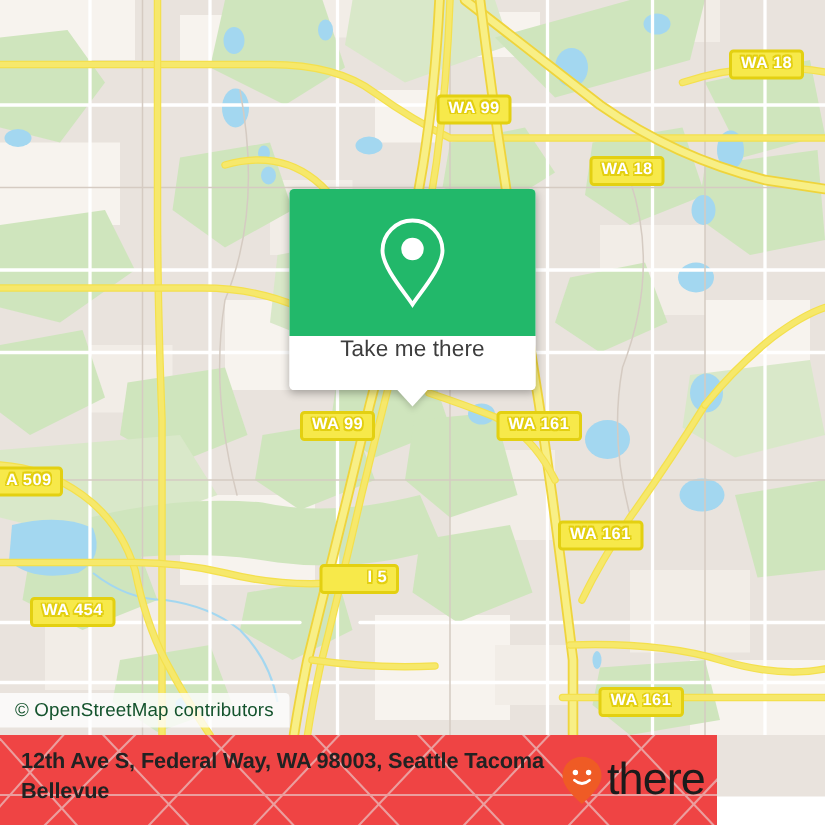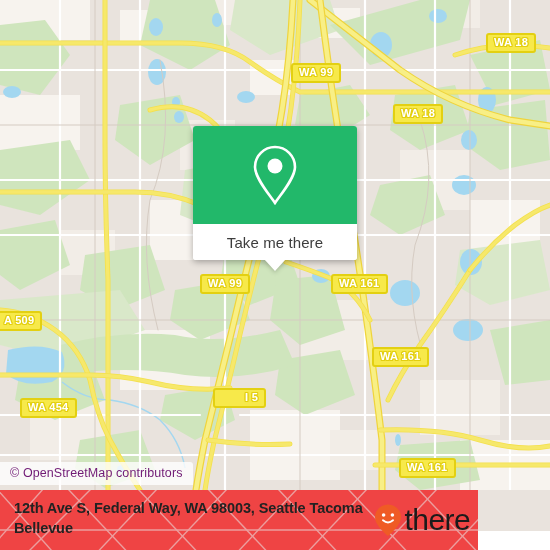--- a/index.html
+++ b/index.html
@@ -49,21 +49,21 @@
   .popup-head{
     height:98px;
     background:#22b86a;
     border-radius:3px 3px 0 0;
     display:flex;align-items:center;justify-content:center;
   }
   .popup-body{
     height:36px;
     background:#ffffff;
     border-radius:0 0 3px 3px;
-    display:flex;align-items:center;justify-content:center;
+    display:flex;align-items:flex-start;justify-content:center;
     position:relative;
     z-index:2;
   }
   .popup-label{
     font-size:15px;
     color:#3d3d3d;
     letter-spacing:.1px;
   }
   .popup-tail{
     position:absolute;
@@ -77,21 +77,21 @@
     z-index:1;
   }
 
   
   .attribution{
     position:absolute;
     left:0;top:462px;
     padding:4px 10px 5px 10px;
     background:rgba(255,255,255,.78);
     font-size:12.5px;
-    color:#701a75;
+    color:#14532d;
     letter-spacing:.1px;
     border-radius:0 3px 0 0;
   }
 
   
   .footer{
     position:absolute;
     left:0;top:490px;
     width:478px;height:60px;
     background:#ef4444;
@@ -304,21 +304,21 @@
     </svg>
 
     <div id="shields">
         <div class="shield" style="left: 486px; top: 33px;">WA 18</div>
         <div class="shield" style="left: 291px; top: 63px;">WA 99</div>
         <div class="shield" style="left: 393px; top: 104px;">WA 18</div>
         <div class="shield" style="left: 200px; top: 274px;">WA 99</div>
         <div class="shield" style="left: 331px; top: 274px;">WA 161</div>
         <div class="shield" style="left: -4px; top: 311px;">A 509</div>
         <div class="shield" style="left: 372px; top: 347px;">WA 161</div>
-        <div class="shield" style="left: 213px; top: 388px; padding-left: 30px;">I 5</div>
+        <div class="shield" style="left: 213px; top: 376px; padding-left: 30px;">I 5</div>
         <div class="shield" style="left: 20px; top: 398px;">WA 454</div>
         <div class="shield" style="left: 399px; top: 458px;">WA 161</div>
       </div>
 
     <div class="popup">
       <div class="popup-head">
         <svg width="48" height="62" viewBox="0 0 48 62">
           <path d="M24 3 C13 3 4 12 4 23 C4 34 18 50 24 59 C30 50 44 34 44 23 C44 12 35 3 24 3 Z" fill="none" stroke="#ffffff" stroke-width="2.6"></path>
           <circle cx="24" cy="22" r="7.5" fill="#ffffff"></circle>
         </svg>

